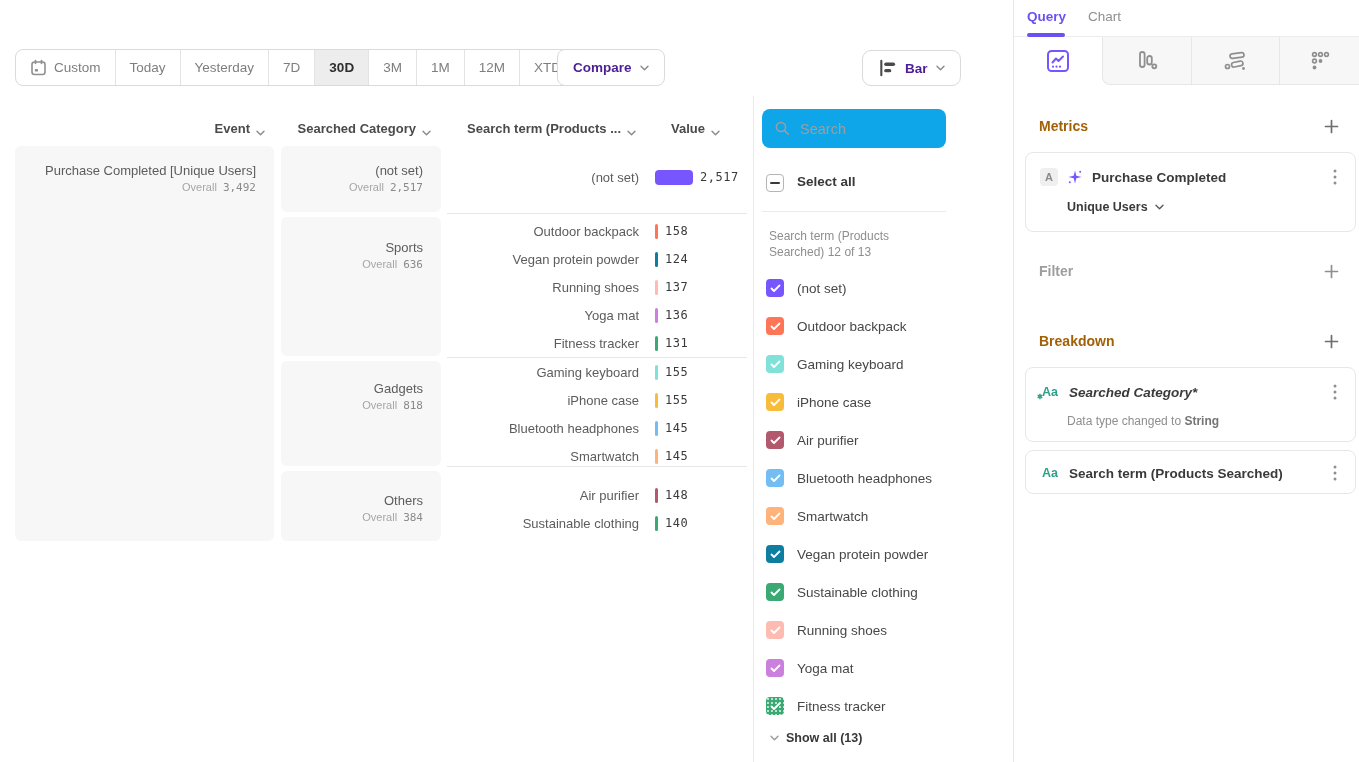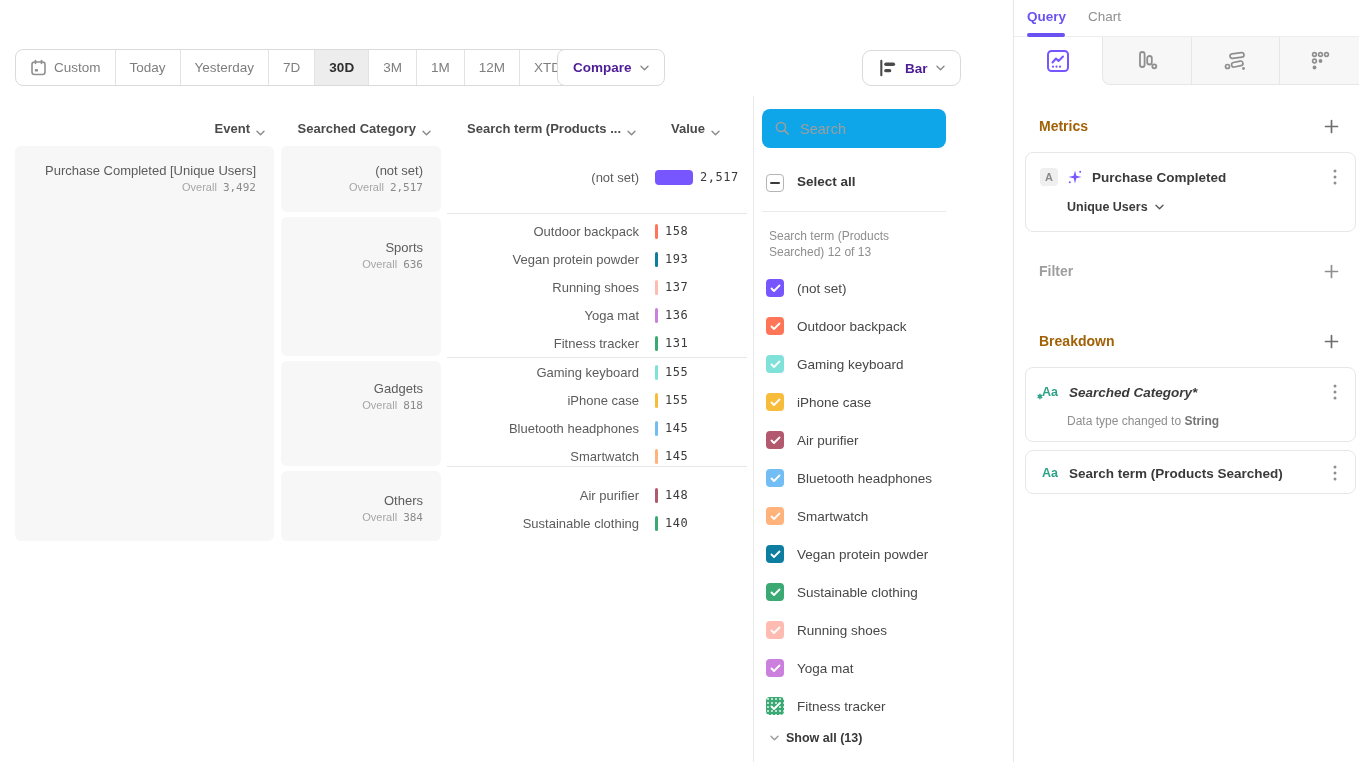--- a/index.html
+++ b/index.html
@@ -231,21 +231,21 @@
     <div class="term-label">Outdoor backpack</div>
     <div class="value-cell">
         <span class="vbar" style="background-color: rgb(255, 117, 87);"></span>
         <span class="vnum">158</span>
       </div>
   </div>
   <div class="term-row" style="top:245px;">
     <div class="term-label">Vegan protein powder</div>
     <div class="value-cell">
         <span class="vbar" style="background-color: rgb(13, 126, 160);"></span>
-        <span class="vnum">193</span>
+        <span class="vnum">124</span>
       </div>
   </div>
   <div class="term-row" style="top:273px;">
     <div class="term-label">Running shoes</div>
     <div class="value-cell">
         <span class="vbar" style="background-color: rgb(254, 187, 178);"></span>
         <span class="vnum">137</span>
       </div>
   </div>
   <div class="term-row" style="top:301px;">

